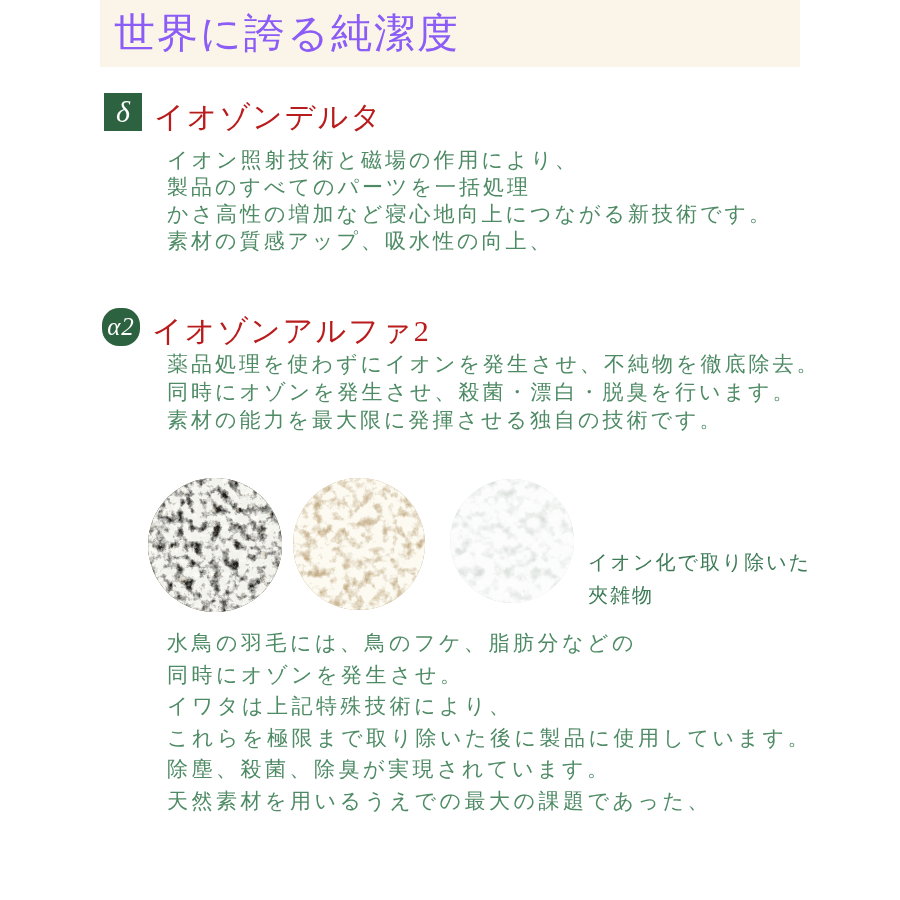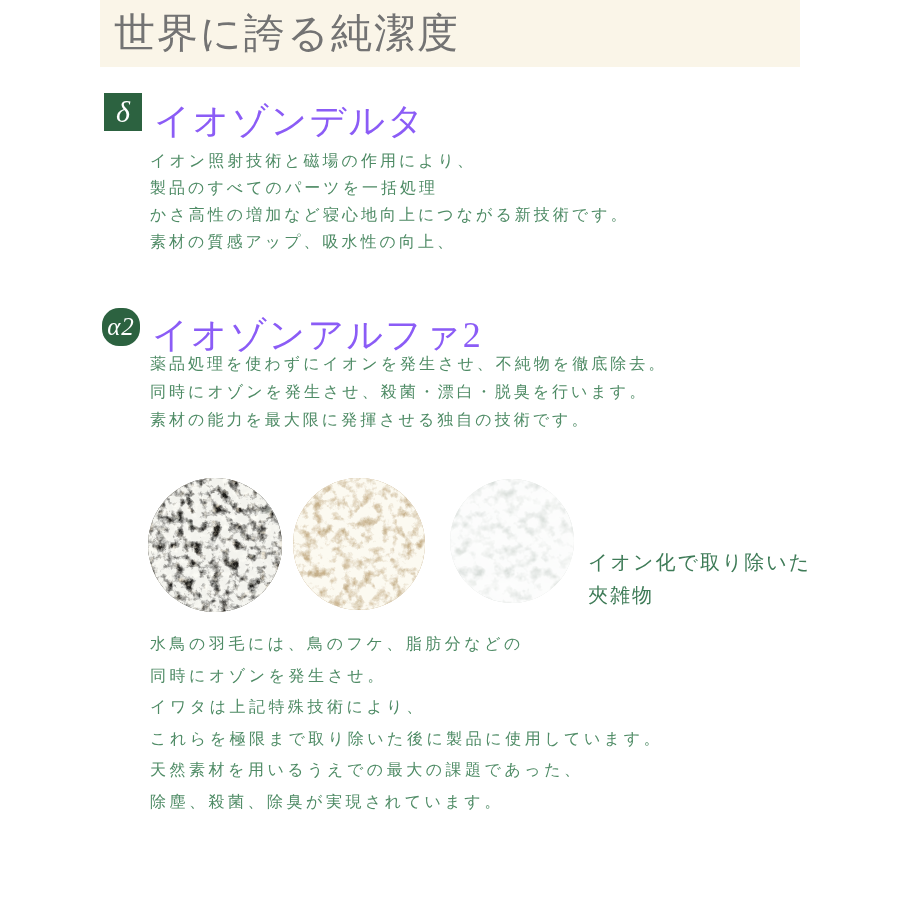--- a/index.html
+++ b/index.html
@@ -18,56 +18,57 @@
     left: 100px; top: 0;
     width: 700px; height: 67px;
     background: #faf5e8;
   }
   .header-title {
     position: absolute;
     left: 14px; top: 6px;
     font-family: "Liberation Serif", "DejaVu Serif", serif;
     font-size: 41px;
     letter-spacing: 2px;
-    color: #737373;
+    color: #8b5cf6;
     white-space: nowrap;
   }
 
   
   .badge {
     position: absolute;
     width: 38px; height: 38px;
     background: #2c6240;
     color: #ffffff;
     font-family: "Liberation Serif", "DejaVu Serif", serif;
     font-style: italic;
     display: flex; align-items: center; justify-content: center;
     box-sizing: border-box;
   }
   .badge-delta  { left: 104px; top: 93px;  font-size: 30px; }
   .badge-alpha2 { left: 102px; top: 308px; font-size: 25px; letter-spacing: 1px; border-radius: 17px; }
 
   .section-title {
     position: absolute;
     font-family: "Liberation Serif", "DejaVu Serif", serif;
-    font-size: 36px;
+    font-size: 30px;
     letter-spacing: 2px;
-    color: #8b5cf6;
+    color: #b91c1c;
     white-space: nowrap;
   }
   .title-1 { left: 154px; top: 97px; }
   .title-2 { left: 152px; top: 311px; }
 
   
   .body-block {
     position: absolute;
     color: #4e8b65;
-    font-size: 16px;
+    font-size: 21px;
     letter-spacing: 3px;
     white-space: nowrap;
+    margin-left: 17px;
   }
   .body-1 { left: 150px; top: 147px; line-height: 27px; }
   .body-2 { left: 150px; top: 350px; line-height: 28px; }
   .footer-block { left: 150px; top: 628px; line-height: 31.5px; letter-spacing: 3.5px; }
 
   
   .sample {
     position: absolute;
     border-radius: 50%;
     overflow: hidden;
@@ -180,17 +181,17 @@
   <div class="gallery-caption">
     <div>イオン化で取り除いた</div>
     <div>夾雑物</div>
   </div>
 
   <div class="body-block footer-block">
     <div>水鳥の羽毛には、鳥のフケ、脂肪分などの</div>
     <div>同時にオゾンを発生させ。</div>
     <div>イワタは上記特殊技術により、</div>
     <div>これらを極限まで取り除いた後に製品に使用しています。</div>
+    <div>除塵、殺菌、除臭が実現されています。</div>
     <div>天然素材を用いるうえでの最大の課題であった、</div>
-    <div>除塵、殺菌、除臭が実現されています。</div>
   </div>
 
 </div>
 
 </body></html>

